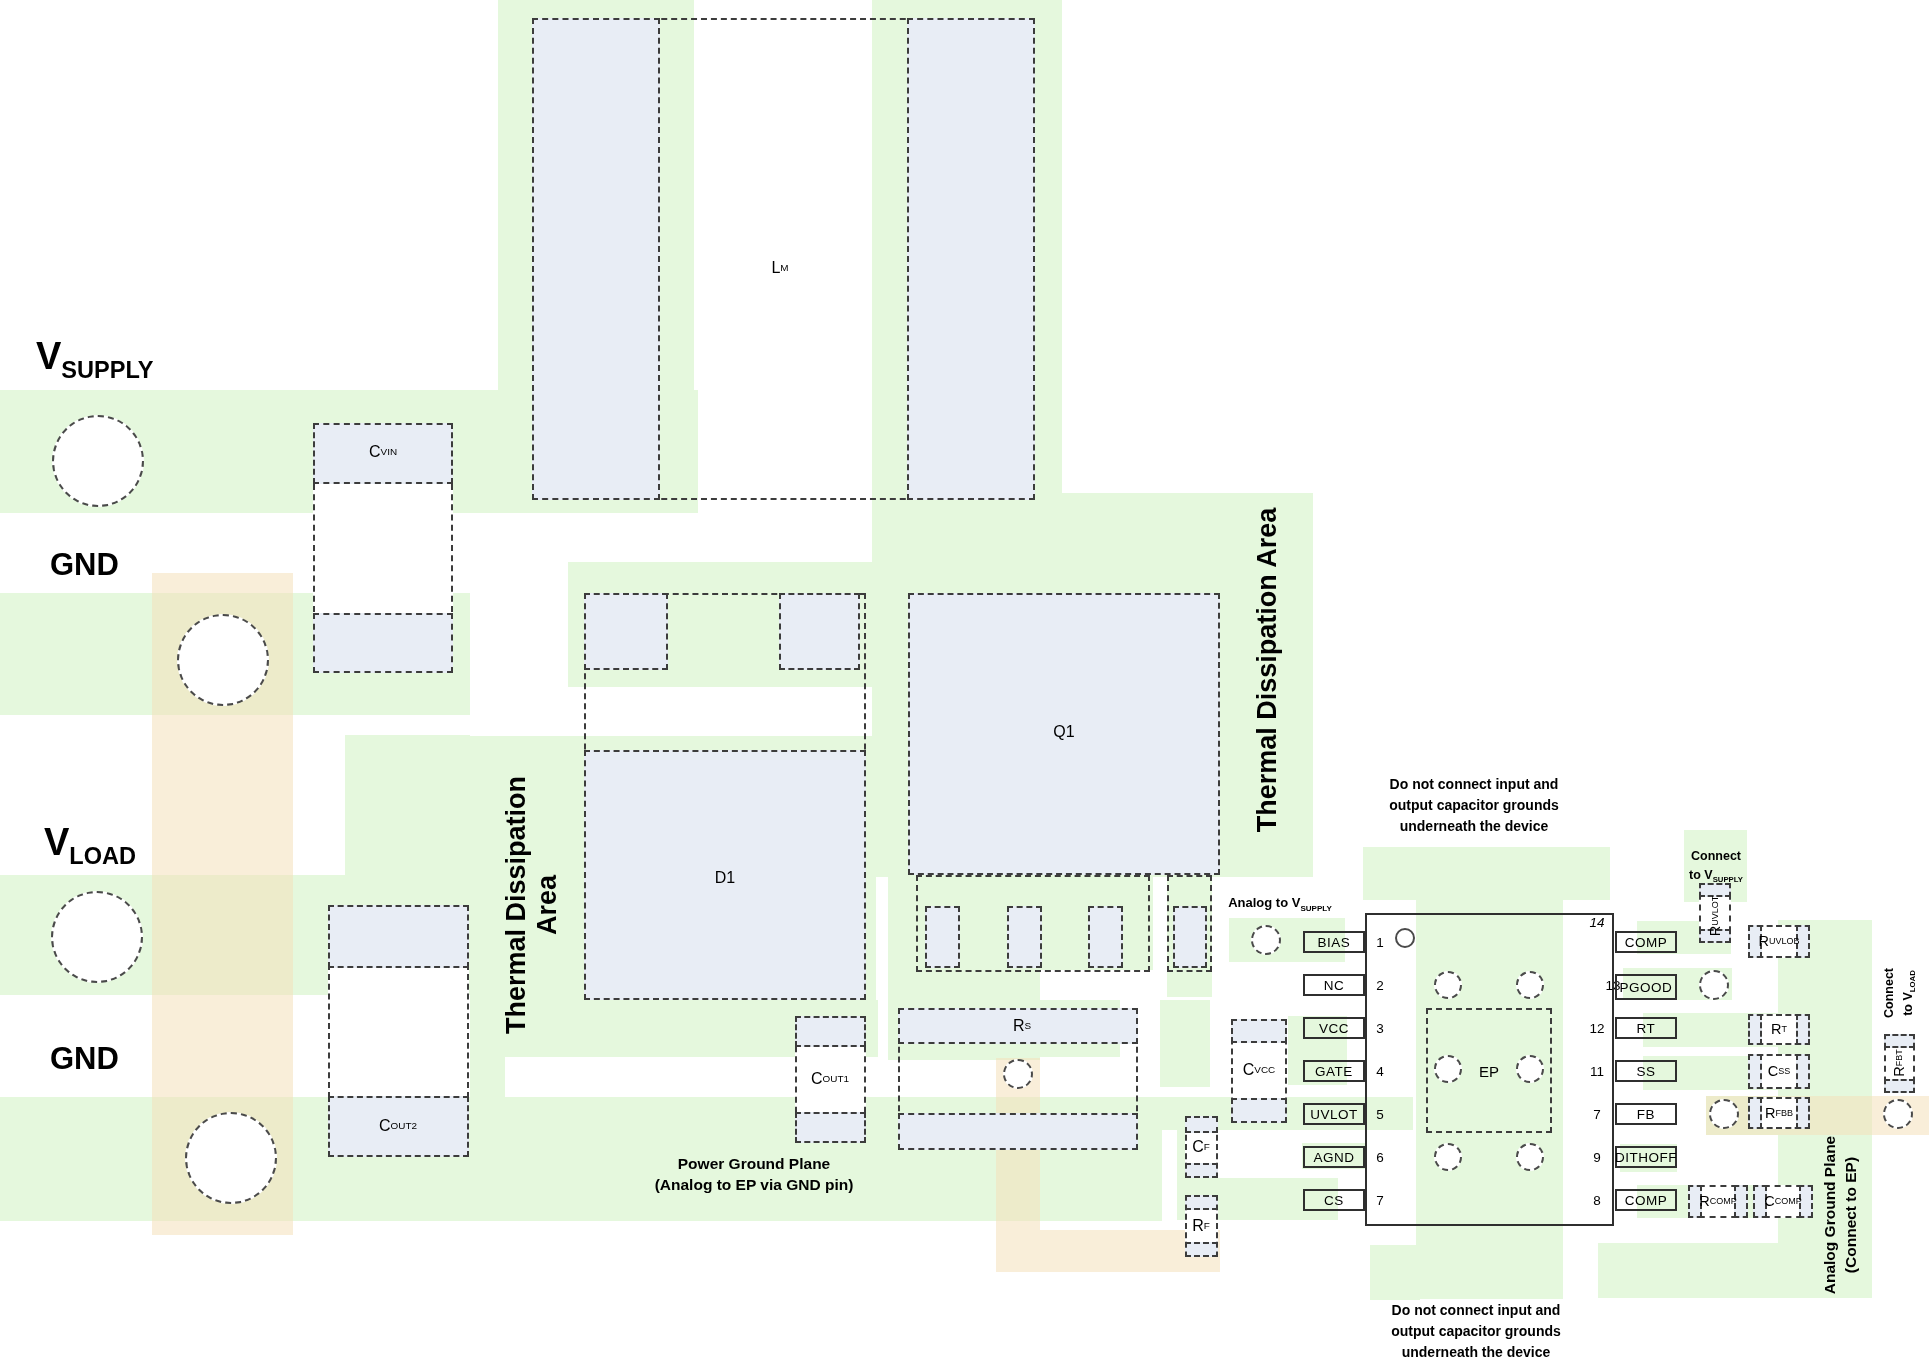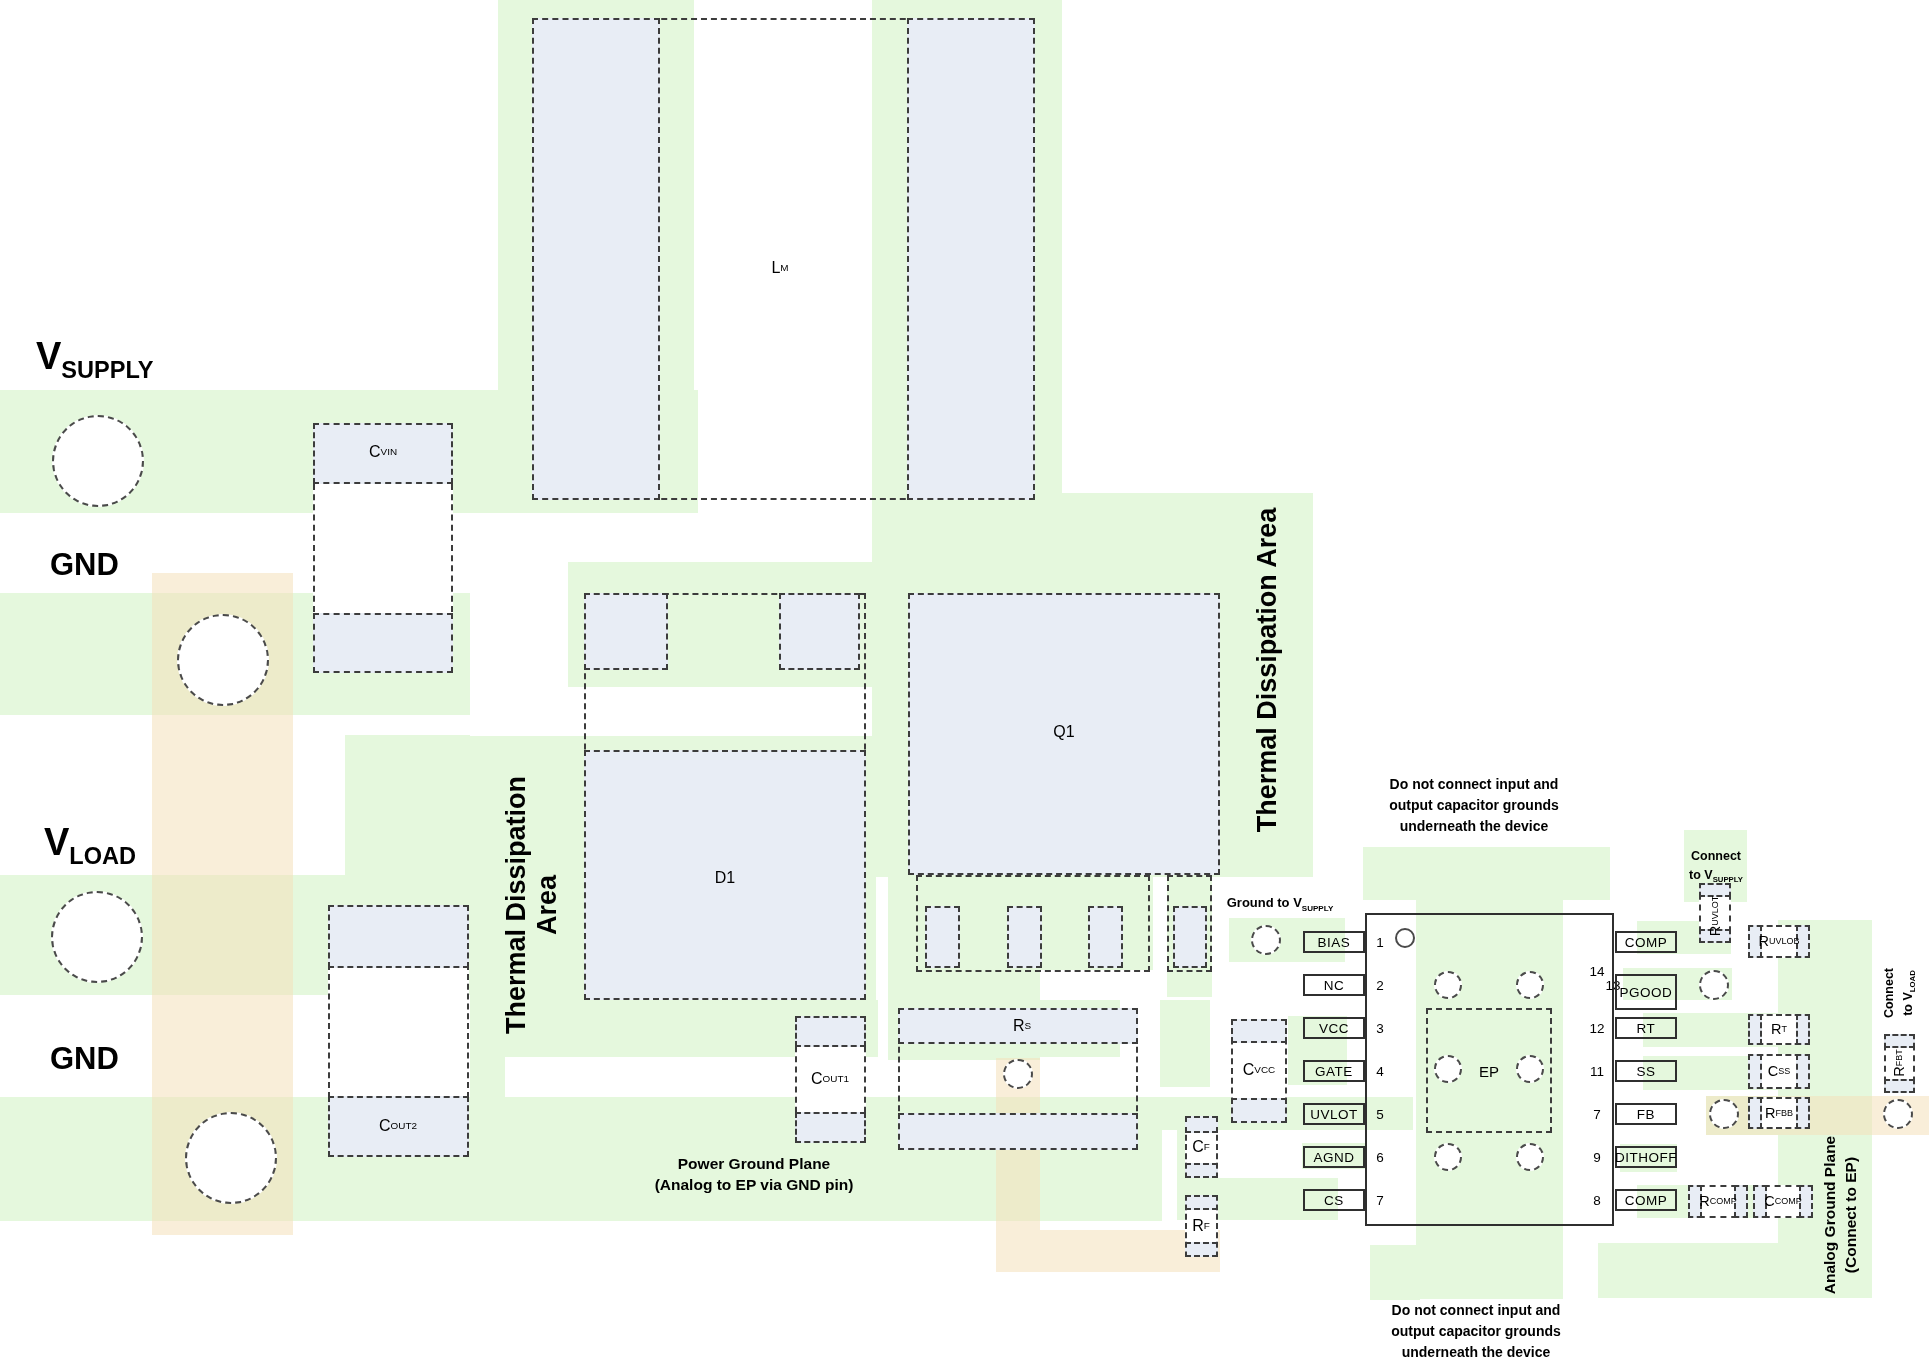--- a/index.html
+++ b/index.html
@@ -231,26 +231,26 @@
     <div class="via" style="left: 1434px; top: 1055px; width: 28px; height: 28px;"></div>
     <div class="via" style="left: 1516px; top: 1055px; width: 28px; height: 28px;"></div>
     <div class="via" style="left: 1434px; top: 1143px; width: 28px; height: 28px;"></div>
     <div class="via" style="left: 1516px; top: 1143px; width: 28px; height: 28px;"></div>
     <div class="icbody" style="left: 1365px; top: 913px; width: 249px; height: 313px;"></div>
     <div class="ep" style="left: 1426px; top: 1008px; width: 126px; height: 125px;"></div>
     <div class="lbl" style="left: 1489px; top: 1071px; font-size: 15px;">EP</div>
     <div class="via solid" style="left: 1395px; top: 928px; width: 20px; height: 20px;"></div>
     <div class="pinbox" style="left: 1303px; top: 931px; width: 62px; height: 22px;">BIAS</div>
     <div class="pinnum" style="left: 1368px; top: 931px; width: 24px; height: 22px;">1</div>
-    <div class="pinnum" style="left: 1583px; top: 960px; width: 28px; height: 22px;">14</div>
+    <div class="pinnum" style="left: 1583px; top: 911px; width: 28px; height: 22px; font-style: italic;">14</div>
     <div class="pinbox" style="left: 1615px; top: 931px; width: 62px; height: 22px;">COMP</div>
     <div class="pinbox" style="left: 1303px; top: 974px; width: 62px; height: 22px;">NC</div>
     <div class="pinnum" style="left: 1368px; top: 974px; width: 24px; height: 22px;">2</div>
     <div class="pinnum" style="left: 1583px; top: 974px; width: 28px; height: 22px; margin-left: 16px;">13</div>
-    <div class="pinbox" style="left: 1615px; top: 974px; width: 62px; height: 36px;">PGOOD</div>
+    <div class="pinbox" style="left: 1615px; top: 974px; width: 62px; height: 26px;">PGOOD</div>
     <div class="pinbox" style="left: 1303px; top: 1017px; width: 62px; height: 22px;">VCC</div>
     <div class="pinnum" style="left: 1368px; top: 1017px; width: 24px; height: 22px;">3</div>
     <div class="pinnum" style="left: 1583px; top: 1017px; width: 28px; height: 22px;">12</div>
     <div class="pinbox" style="left: 1615px; top: 1017px; width: 62px; height: 22px;">RT</div>
     <div class="pinbox" style="left: 1303px; top: 1060px; width: 62px; height: 22px;">GATE</div>
     <div class="pinnum" style="left: 1368px; top: 1060px; width: 24px; height: 22px;">4</div>
     <div class="pinnum" style="left: 1583px; top: 1060px; width: 28px; height: 22px;">11</div>
     <div class="pinbox" style="left: 1615px; top: 1060px; width: 62px; height: 22px;">SS</div>
     <div class="pinbox" style="left: 1303px; top: 1103px; width: 62px; height: 22px;">UVLOT</div>
     <div class="pinnum" style="left: 1368px; top: 1103px; width: 24px; height: 22px;">5</div>
@@ -287,21 +287,21 @@
       <span class="line"><span>Do not connect input and</span></span>
       <span class="line"><span>output capacitor grounds</span></span>
       <span class="line"><span>underneath the device</span></span>
     </div>
     <div class="ann" style="font-size: 14px; font-weight: bold; line-height: 1.5; left: 1476px; top: 1331px; transform: translate(-50%, -50%);">
       <span class="line"><span>Do not connect input and</span></span>
       <span class="line"><span>output capacitor grounds</span></span>
       <span class="line"><span>underneath the device</span></span>
     </div>
     <div class="ann" style="font-size: 13px; font-weight: bold; line-height: 1.2; left: 1280px; top: 904px; transform: translate(-50%, -50%);">
-      <span class="line"><span>Ground to V</span><sub>SUPPLY</sub></span>
+      <span class="line"><span>Analog to V</span><sub>SUPPLY</sub></span>
     </div>
     <div class="ann" style="font-size: 12.5px; font-weight: bold; line-height: 1.55; left: 1716px; top: 866px; transform: translate(-50%, -50%);">
       <span class="line"><span>Connect</span></span>
       <span class="line"><span>to V</span><sub>SUPPLY</sub></span>
     </div>
     <div class="ann" style="font-size: 12.5px; font-weight: bold; line-height: 1.55; left: 1899px; top: 993px; transform: translate(-50%, -50%) rotate(-90deg);">
       <span class="line"><span>Connect</span></span>
       <span class="line"><span>to V</span><sub>LOAD</sub></span>
     </div>
     <div class="ann" style="font-size: 15.5px; font-weight: bold; line-height: 1.35; left: 1841px; top: 1215px; transform: translate(-50%, -50%) rotate(-90deg);">

